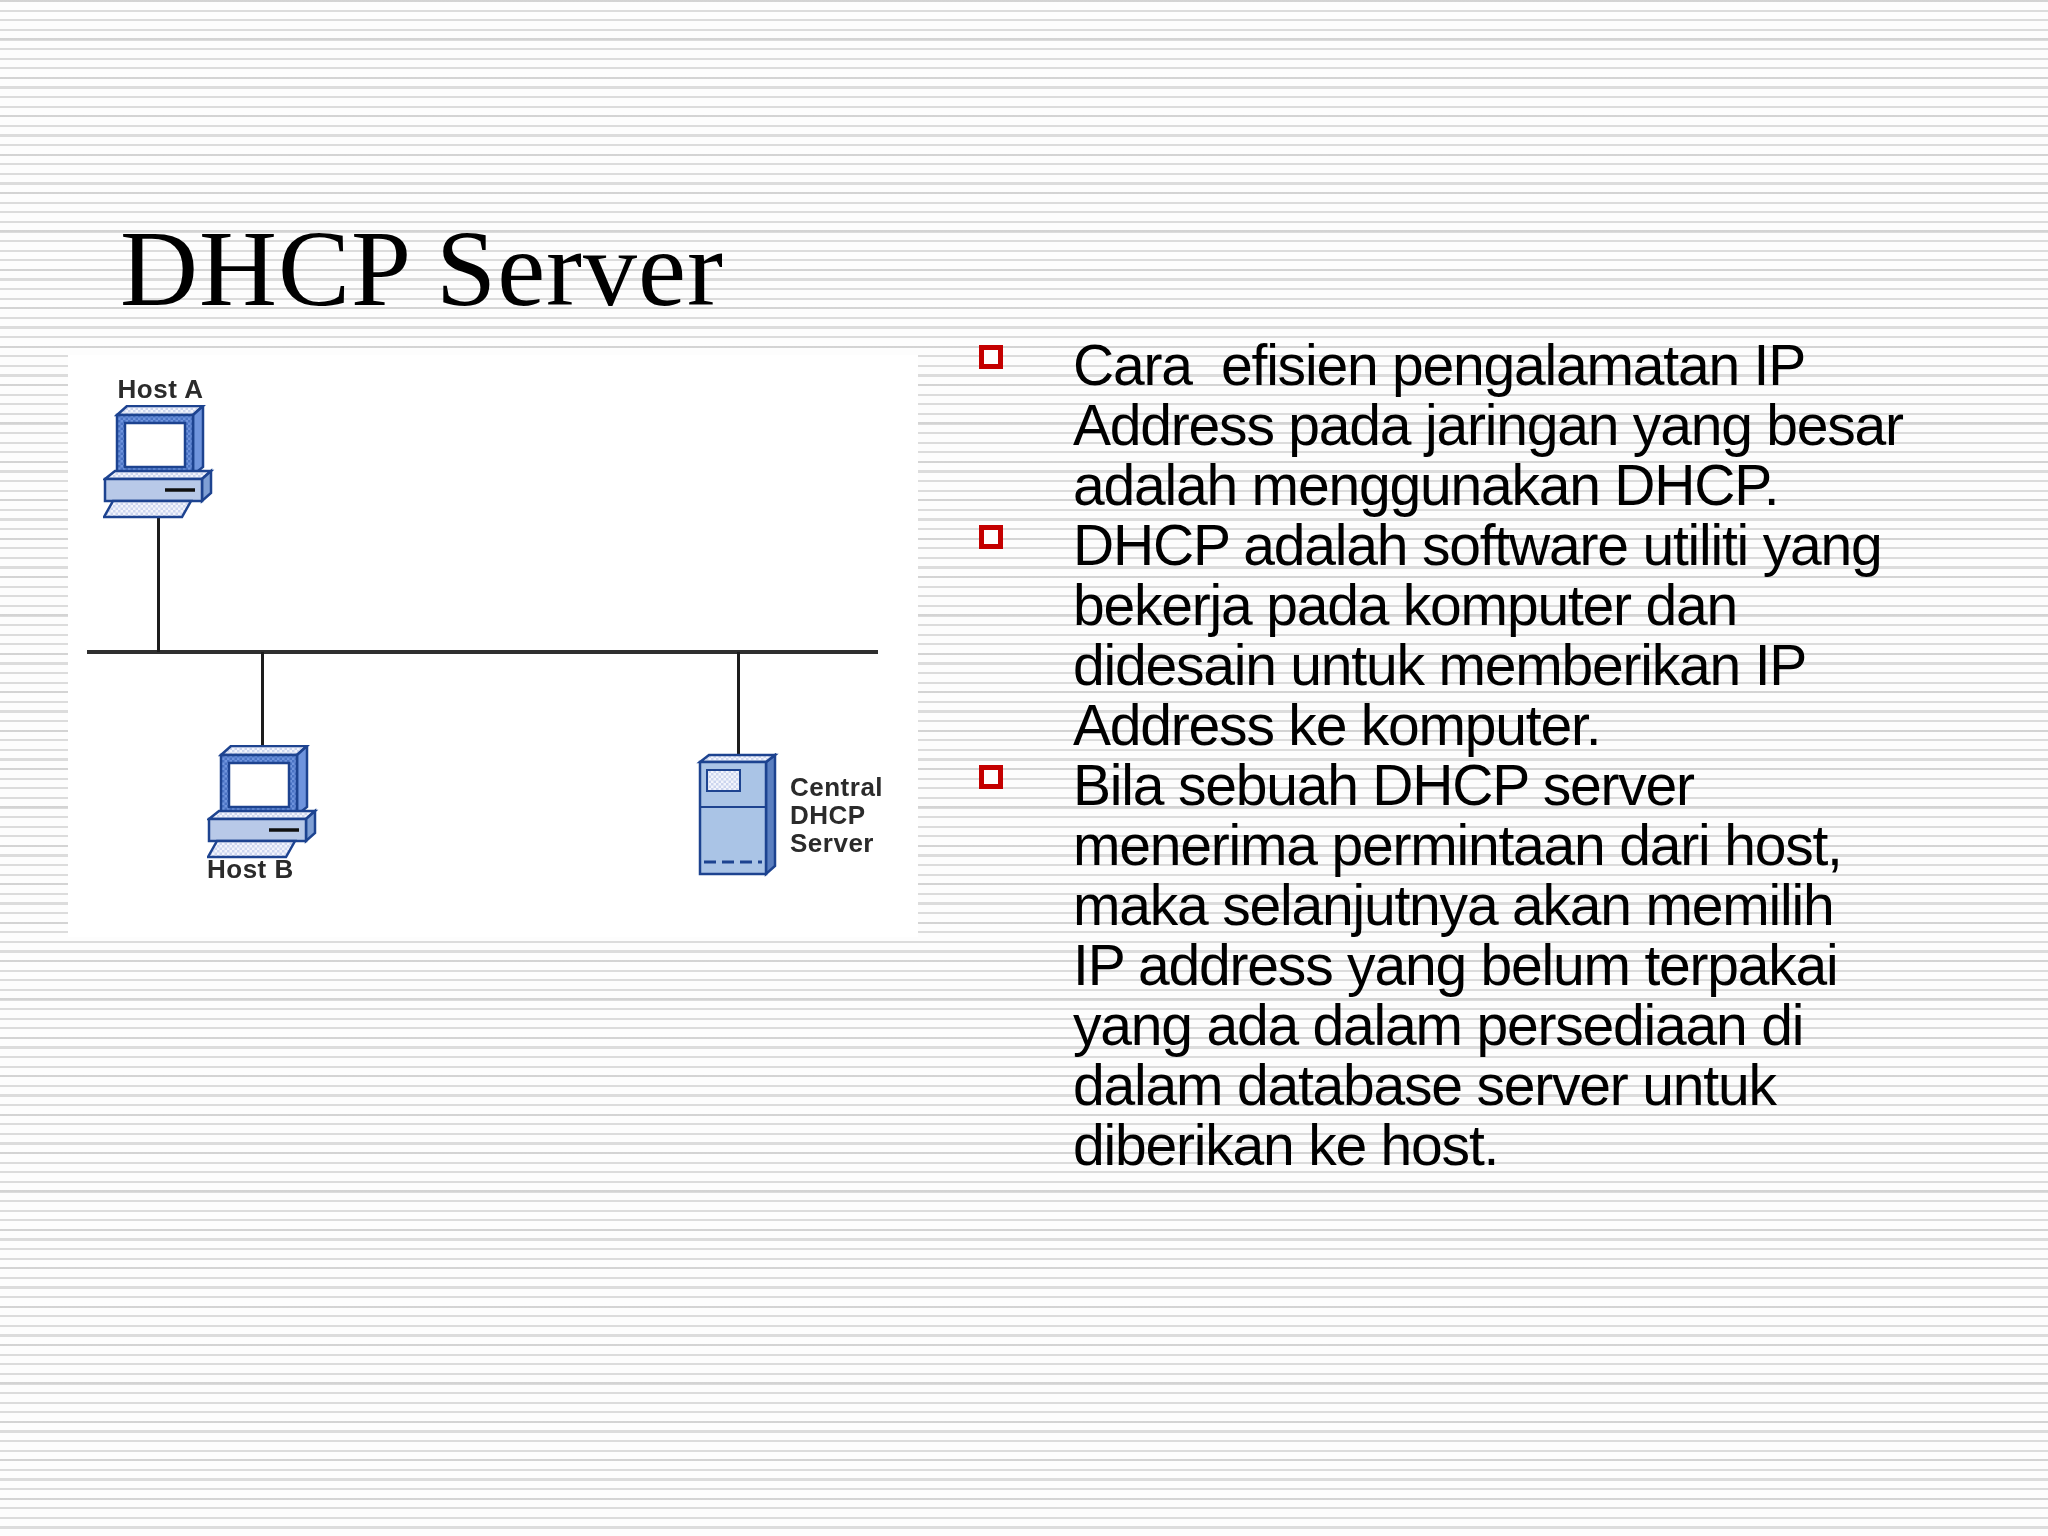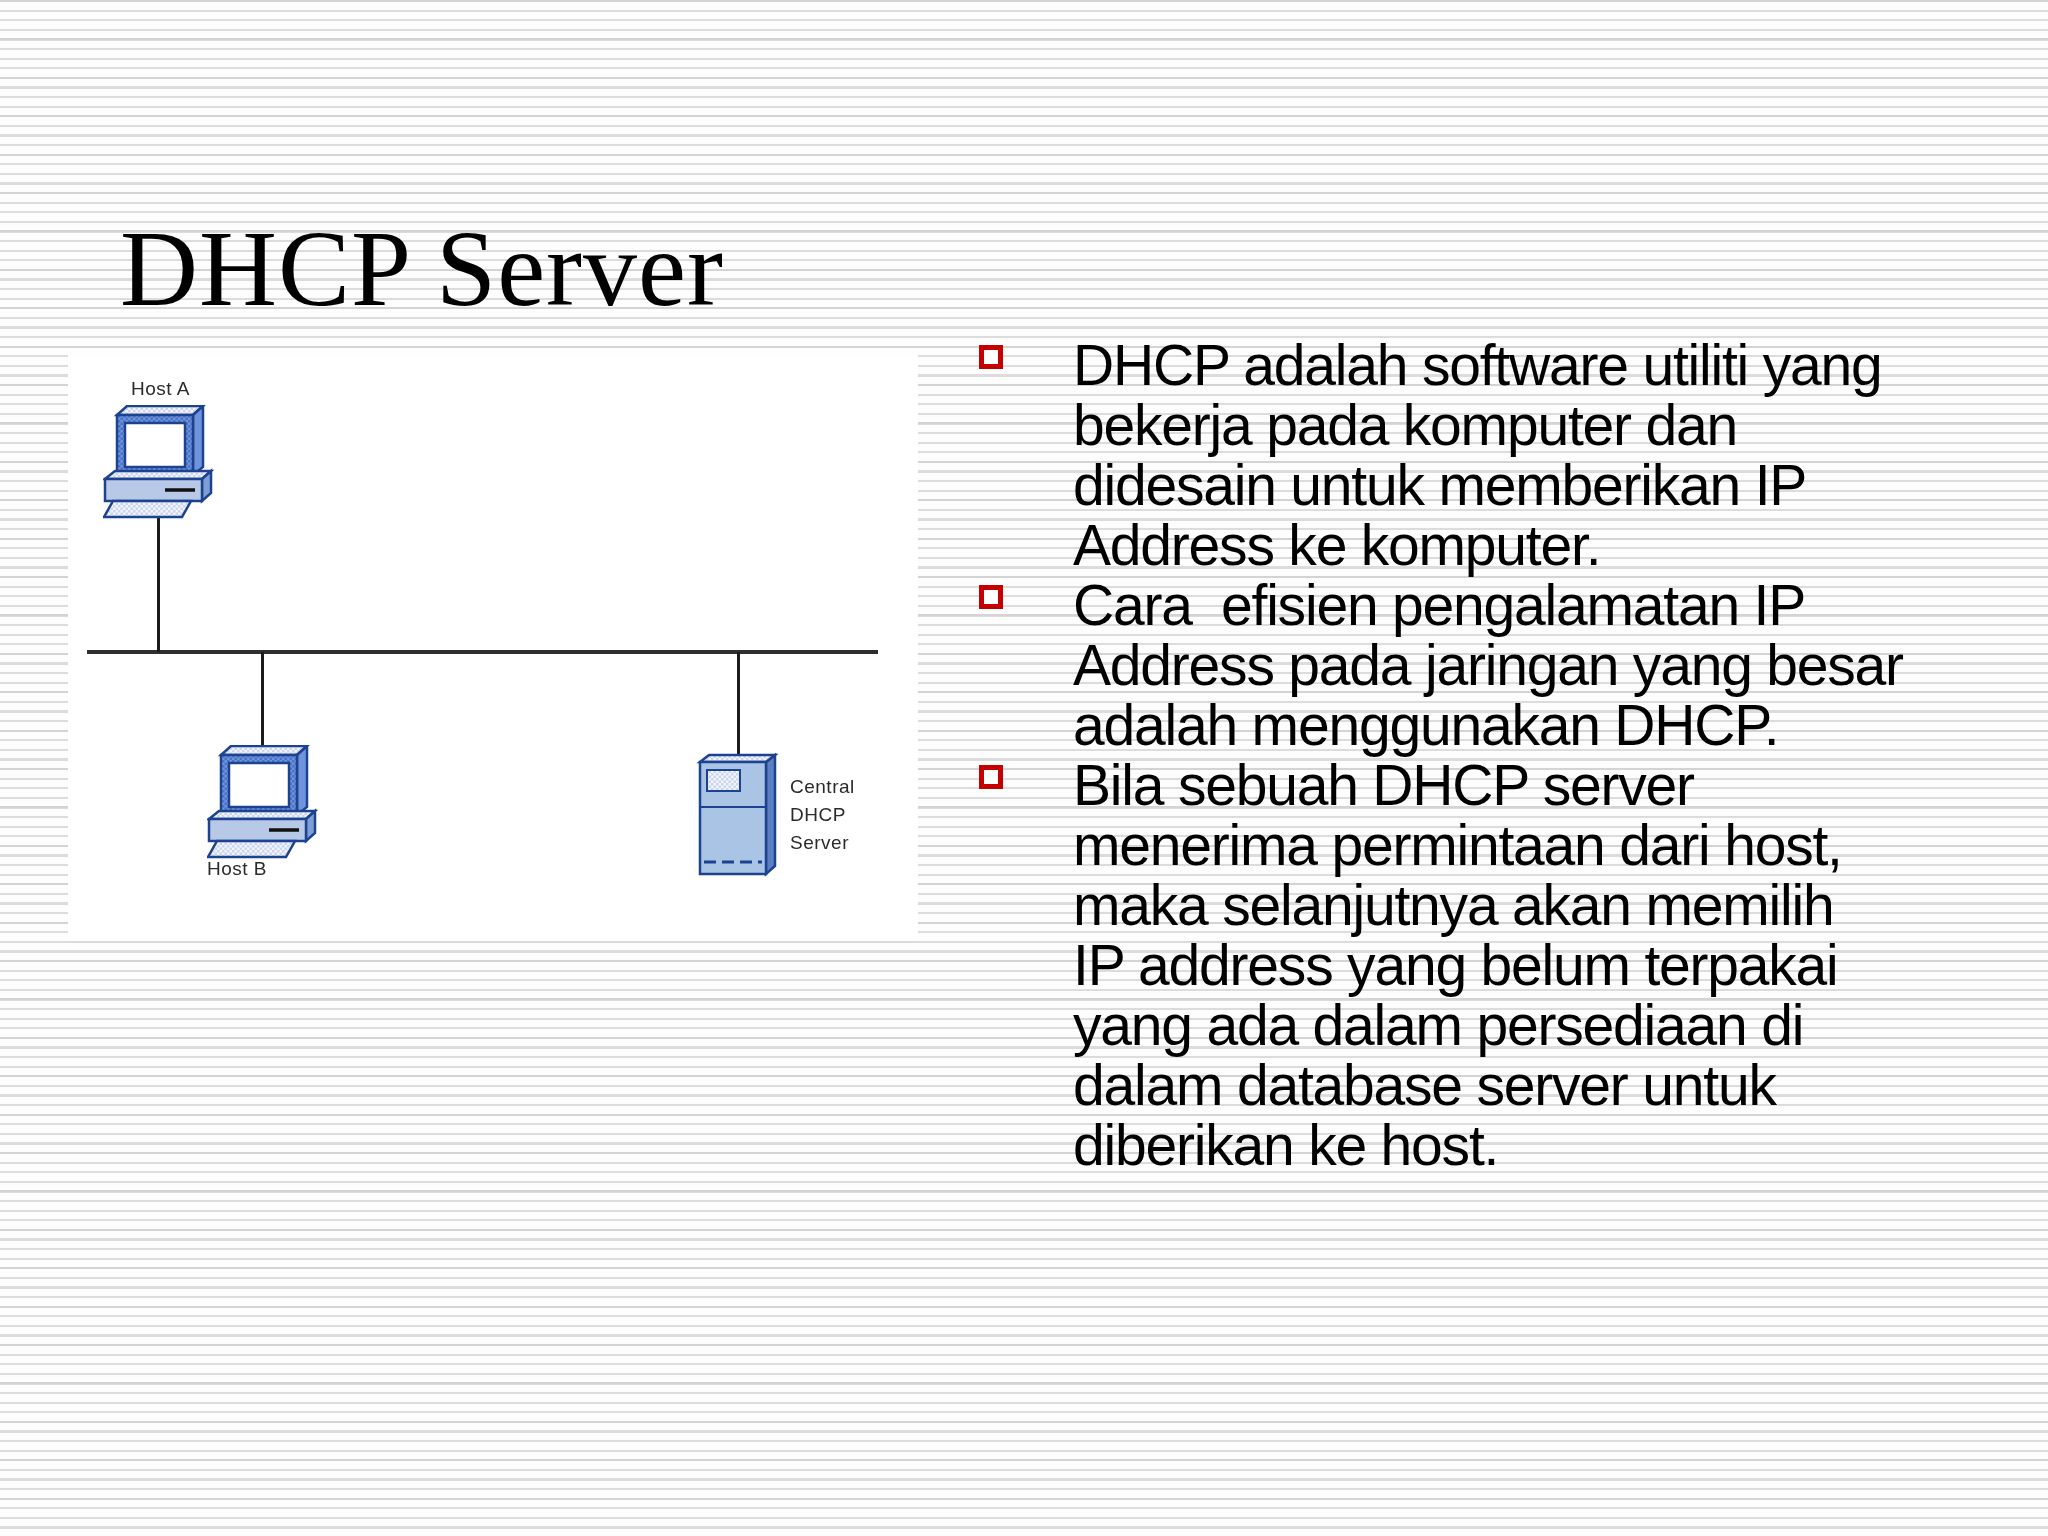--- a/index.html
+++ b/index.html
@@ -23,21 +23,21 @@
     font-size:108px;line-height:1;letter-spacing:1px;
     color:#000;white-space:nowrap;
   }
   
   .diagram{
     position:absolute;left:68px;top:355px;width:850px;height:582px;
     background:#ffffff;
   }
   .dg-label{
     position:absolute;color:#2b2b2b;
-    font-size:19px;line-height:28px;letter-spacing:.5px;
+    font-size:26px;line-height:28px;letter-spacing:.5px;font-weight:bold;
   }
   .lbl-host-a{left:35px;top:20px;width:115px;text-align:center;}
   .lbl-host-b{left:139px;top:500px;width:115px;text-align:left;}
   .lbl-server{left:722px;top:408px;white-space:pre-line;text-align:left;margin-top:10px;}
   .busline{position:absolute;left:19px;top:295px;width:791px;height:4px;background:#2f2f2f;}
   .vline{position:absolute;width:3px;background:#1c1c1c;}
   .vl-a{left:89px;top:160px;height:137px;}
   .vl-b{left:193px;top:297px;height:94px;}
   .vl-s{left:669px;top:297px;height:102px;}
   .icon-computer{position:absolute;width:115px;height:115px;}
@@ -140,30 +140,30 @@
     </svg>
     <div class="dg-label lbl-server">Central
 DHCP
 Server</div>
 
   </div>
 
   <ul class="bullets">
     <li>
       <span class="bullet-marker"></span>
+      <span class="bullet-text">Cara  efisien pengalamatan IP
+Address pada jaringan yang besar
+adalah menggunakan DHCP.</span>
+    </li>
+    <li>
+      <span class="bullet-marker"></span>
       <span class="bullet-text">DHCP adalah software utiliti yang
 bekerja pada komputer dan
 didesain untuk memberikan IP
 Address ke komputer.</span>
-    </li>
-    <li>
-      <span class="bullet-marker"></span>
-      <span class="bullet-text">Cara  efisien pengalamatan IP
-Address pada jaringan yang besar
-adalah menggunakan DHCP.</span>
     </li>
     <li>
       <span class="bullet-marker"></span>
       <span class="bullet-text">Bila sebuah DHCP server
 menerima permintaan dari host,
 maka selanjutnya akan memilih
 IP address yang belum terpakai
 yang ada dalam persediaan di
 dalam database server untuk
 diberikan ke host.</span>

